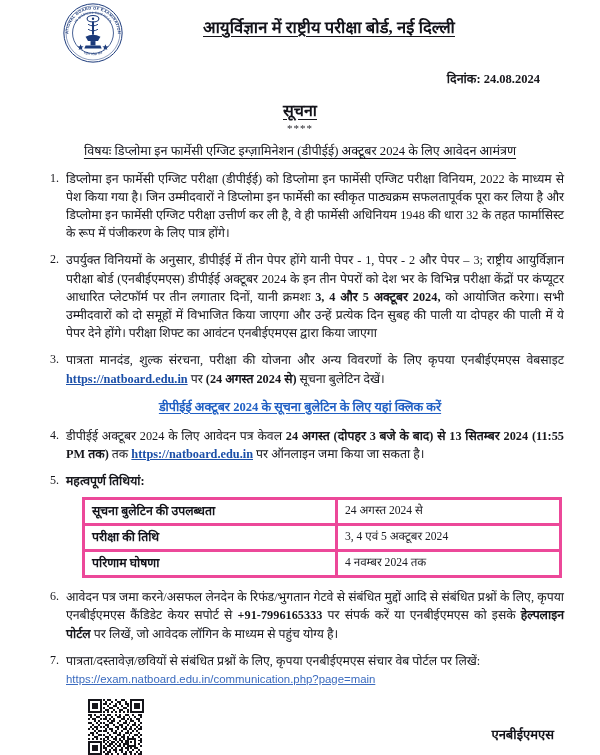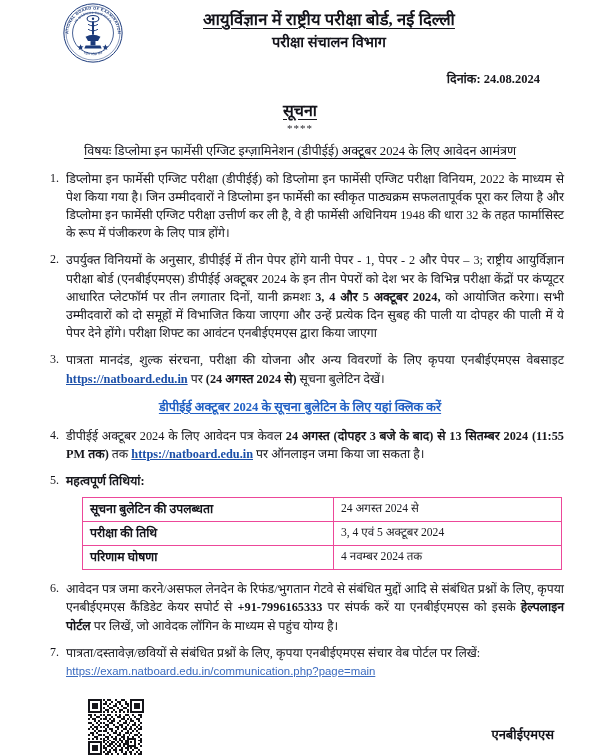--- a/index.html
+++ b/index.html
@@ -35,20 +35,21 @@
     position: absolute;
     left: 26px;
     top: 2px;
     width: 62px;
     height: 62px;
   }
   .header-text {
     text-align: center;
     padding-left: 58px;
     padding-top: 5px;
+    margin-top: 8px;
   }
   .org-title {
     font-size: 16.5px;
     font-weight: bold;
     letter-spacing: .1px;
     text-decoration: underline;
     text-underline-offset: 3px;
     line-height: 1.32;
     color: #13131a;
   }
@@ -150,21 +151,21 @@
   }
 
   
   .dates-table {
     border-collapse: collapse;
     width: 480px;
     margin: 7px 0 0 46px;
     table-layout: fixed;
   }
   .dates-table td {
-    border: 1px solid #ec4899;
+    border: 3px solid #ec4899;
     padding: 2.5px 7px 3.5px 7px;
     vertical-align: middle;
     line-height: 1.38;
   }
   .dates-table td.lbl {
     width: 236px;
     font-size: 12.3px;
     font-weight: bold;
     color: #13131a;
   }
@@ -237,21 +238,20 @@
           <rect x="46" y="63" width="8" height="7"></rect>
           <path d="M 38,70 L 62,70 L 64,75 L 36,75 Z"></path>
         </g>
         <path d="M 30,68 l1.3,3.4 3.6,.2 -2.8,2.3 1,3.5 -3.1,-2 -3.1,2 1,-3.5 -2.8,-2.3 3.6,-.2 z" fill="#1b3a7a"></path>
         <path d="M 70,68 l1.3,3.4 3.6,.2 -2.8,2.3 1,3.5 -3.1,-2 -3.1,2 1,-3.5 -2.8,-2.3 3.6,-.2 z" fill="#1b3a7a"></path>
       </svg>
     </div>
 
     <div class="header-text">
       <div class="org-title">आयुर्विज्ञान में राष्ट्रीय परीक्षा बोर्ड, नई दिल्ली</div>
-      <div class="org-sub">परीक्षा संचालन विभाग</div>
     </div>
   </div>
 
   <div class="date-line">दिनांक: 24.08.2024</div>
 
   <div class="notice-title">सूचना</div>
   <div class="stars">****</div>
 
   <div class="subject">विषयः  डिप्लोमा इन फार्मेसी एग्जिट इग्ज़ामिनेशन (डीपीईई) अक्टूबर 2024 के लिए आवेदन आमंत्रण</div>
 

